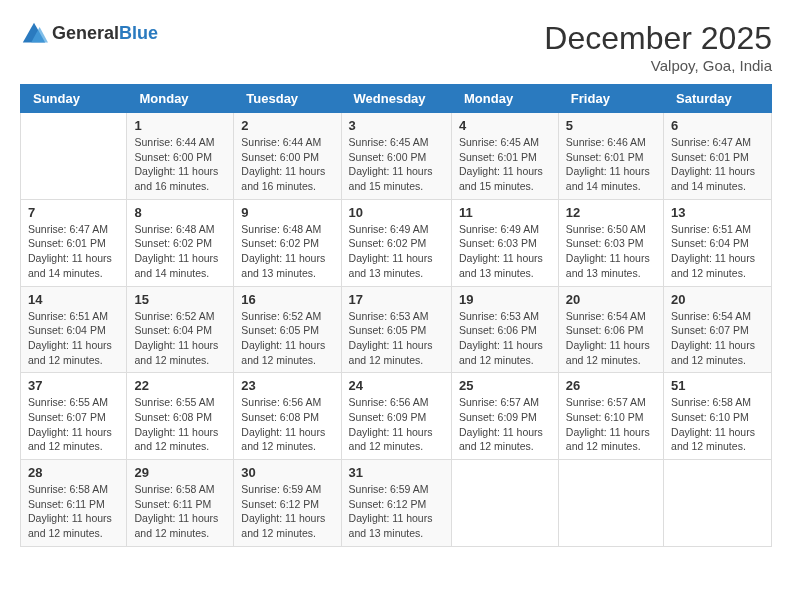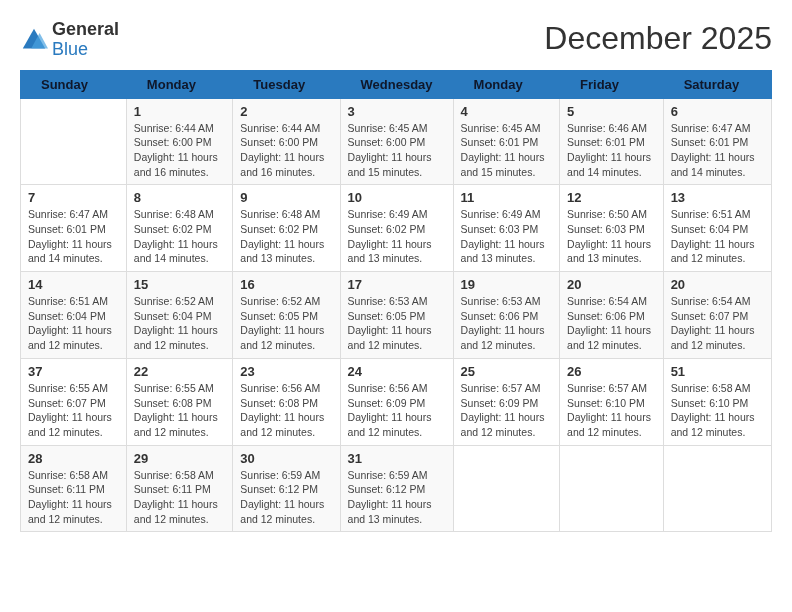--- a/index.html
+++ b/index.html
@@ -15,31 +15,31 @@
       justify-content: space-between;
       align-items: flex-start;
       margin-bottom: 10px;
     }
     .logo {
       display: flex;
       align-items: center;
     }
     .logo-text {
       display: flex;
-      flex-direction: column;
+      flex-direction: row;
       line-height: 1.1;
     }
     .logo-general {
       font-size: 18px;
       font-weight: bold;
       color: #333;
     }
     .logo-blue {
       font-size: 18px;
-      font-weight: normal;
+      font-weight: bold;
       color: #2a7abf;
     }
     .logo-icon {
       width: 28px;
       height: 28px;
       margin-right: 4px;
     }
     .title-block {
       text-align: right;
     }
@@ -52,23 +52,23 @@
       font-size: 15px;
       color: #555;
     }
     .calendar-table {
       width: 100%;
       border-collapse: collapse;
       border: 1px solid #ccc;
     }
     .calendar-table th {
       background-color: #2a7abf;
-      color: #0f172a;
+      color: #ffffff;
       text-align: left;
-      padding: 6px 20px;
+      padding: 6px 12px;
       font-size: 13px;
       border: 1px solid #2a7abf;
     }
     .calendar-table td {
       border: 1px solid #ddd;
       vertical-align: top;
       padding: 5px 7px;
       width: 113px;
       min-height: 80px;
       font-size: 10.5px;
@@ -104,20 +104,21 @@
       <polygon points="20,4 36,32 4,32" fill="#2a7abf"></polygon>
       <polygon points="28,10 40,32 16,32" fill="#4aa3e0" opacity="0.7"></polygon>
     </svg>
     <div class="logo-text">
       <span class="logo-general">General</span>
       <span class="logo-blue">Blue</span>
     </div>
   </div>
   <div class="title-block">
     <div class="month-title">December 2025</div>
+    <div class="location">Valpoy, Goa, India</div>
   </div>
 </div>
 
 <table class="calendar-table">
   <thead>
     <tr>
     <th>Sunday</th>
         <th>Monday</th>
         <th>Tuesday</th>
         <th>Wednesday</th>

